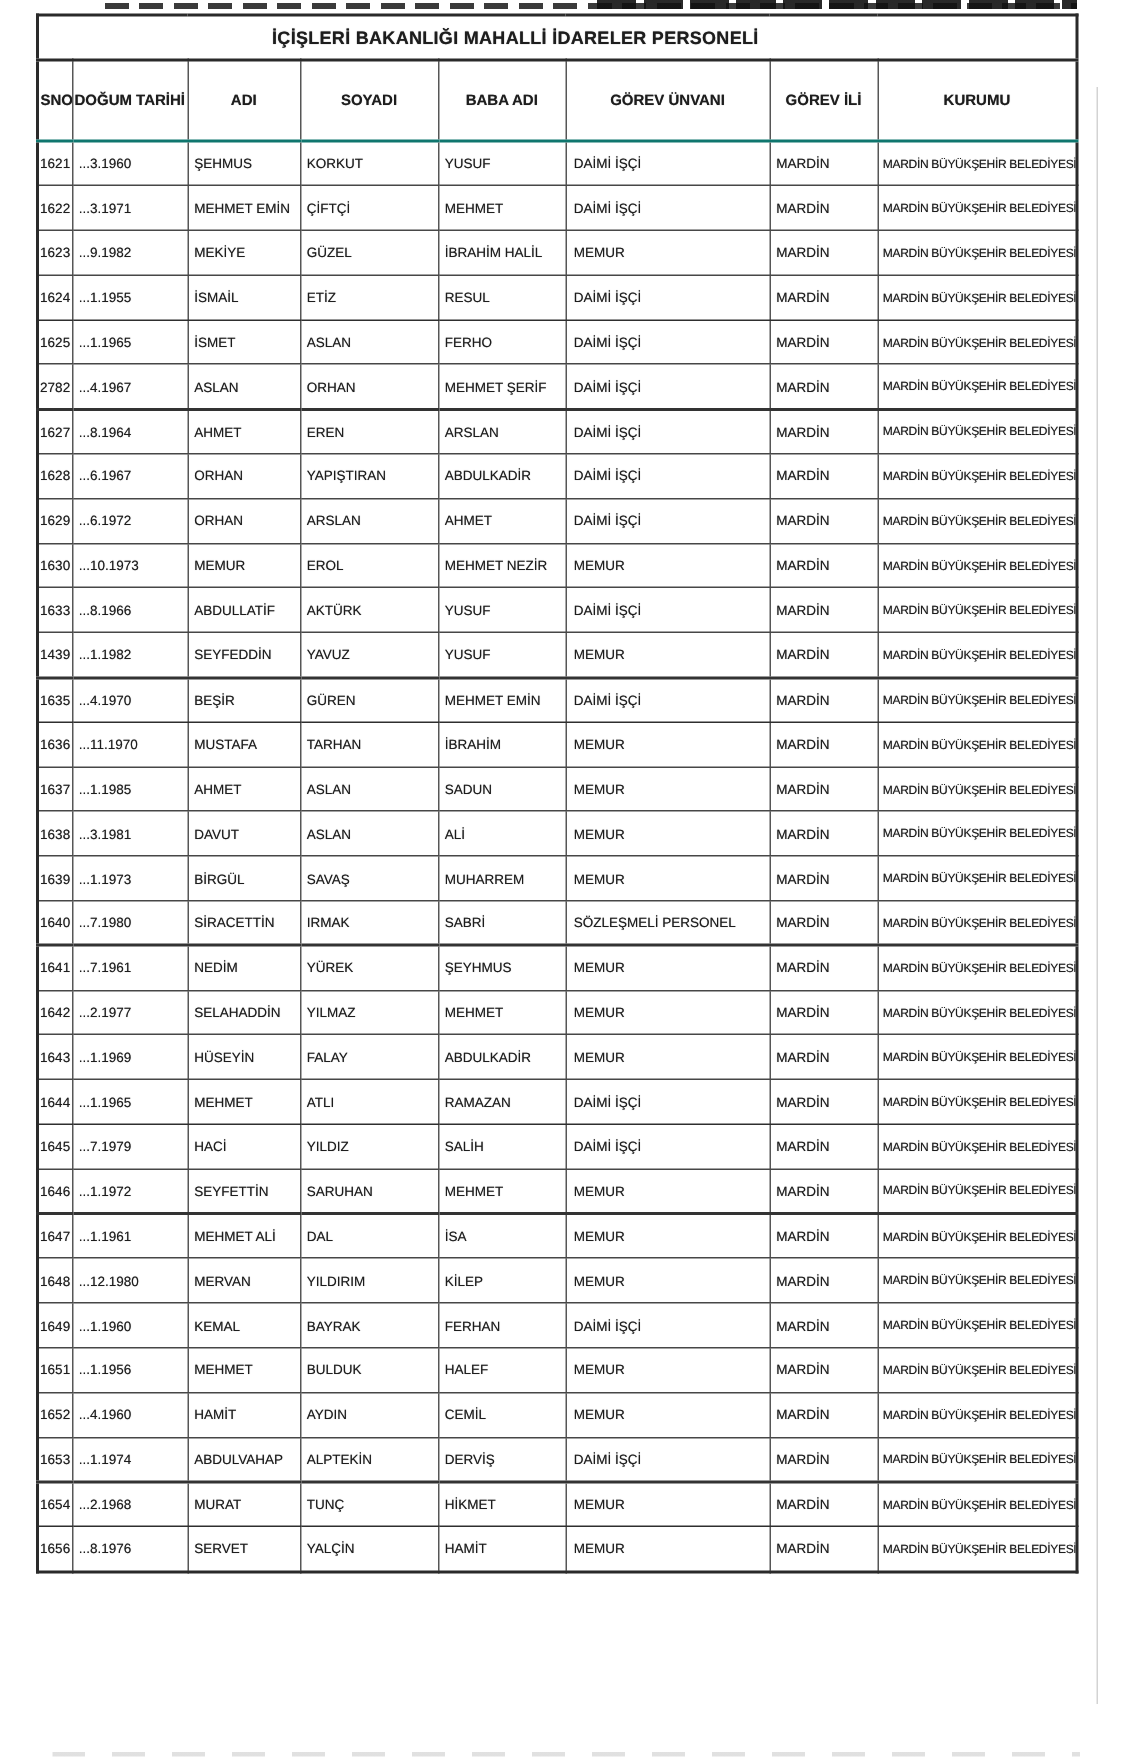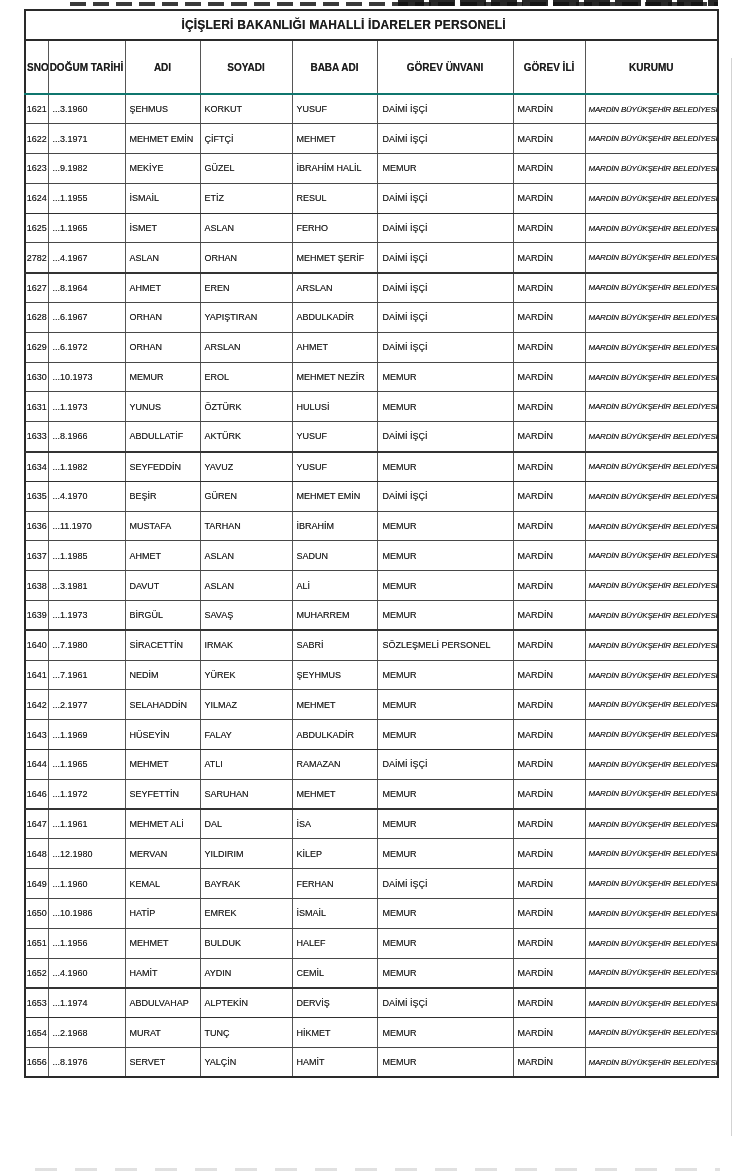--- a/index.html
+++ b/index.html
@@ -58,21 +58,21 @@
   .data-row { height: 29.8px; }
   .data-row td {
     font-size: 9px;
     padding: 0 1px 0 4px;
     vertical-align: middle;
     text-shadow: 0 0 0.5px rgba(0,0,0,0.55);
   }
   .data-row:nth-child(6n) td { border-bottom-width: 2px; border-bottom-color: #333; }
   .data-row:nth-child(9n+4) td { border-bottom-color: #2e2e2e; }
   td.c-sno { text-align: center; padding: 0; }
-  td.c-kurumu { font-size: 8px; letter-spacing: -0.2px; padding-left: 3px; font-style: italic; }
+  td.c-kurumu { font-size: 8px; letter-spacing: -0.2px; padding-left: 3px; }
   td.c-unvan { padding-left: 5px; }
 
   
   .artifact { position: absolute; pointer-events: none; }
   .art-top-band {
     left: 70px; top: 2px; width: 648px; height: 4px;
     background: repeating-linear-gradient(90deg, #181818 0 16px, transparent 16px 23px);
     opacity: 0.85;
   }
   .art-top-heavy {
@@ -221,41 +221,31 @@
       <td class="c-sno">1630</td>
       <td class="c-dob">...10.1973</td>
       <td class="c-adi">MEMUR</td>
       <td class="c-soyadi">EROL</td>
       <td class="c-baba">MEHMET NEZİR</td>
       <td class="c-unvan">MEMUR</td>
       <td class="c-il">MARDİN</td>
       <td class="c-kurumu">MARDİN BÜYÜKŞEHİR BELEDİYESİ</td>
     </tr>
         <tr class="data-row">
-      <td class="c-sno">1631</td>
-      <td class="c-dob">...1.1973</td>
-      <td class="c-adi">YUNUS</td>
-      <td class="c-soyadi">ÖZTÜRK</td>
-      <td class="c-baba">HULUSİ</td>
-      <td class="c-unvan">MEMUR</td>
-      <td class="c-il">MARDİN</td>
-      <td class="c-kurumu">MARDİN BÜYÜKŞEHİR BELEDİYESİ</td>
-    </tr>
-        <tr class="data-row">
       <td class="c-sno">1633</td>
       <td class="c-dob">...8.1966</td>
       <td class="c-adi">ABDULLATİF</td>
       <td class="c-soyadi">AKTÜRK</td>
       <td class="c-baba">YUSUF</td>
       <td class="c-unvan">DAİMİ İŞÇİ</td>
       <td class="c-il">MARDİN</td>
       <td class="c-kurumu">MARDİN BÜYÜKŞEHİR BELEDİYESİ</td>
     </tr>
         <tr class="data-row">
-      <td class="c-sno">1634</td>
+      <td class="c-sno">1439</td>
       <td class="c-dob">...1.1982</td>
       <td class="c-adi">SEYFEDDİN</td>
       <td class="c-soyadi">YAVUZ</td>
       <td class="c-baba">YUSUF</td>
       <td class="c-unvan">MEMUR</td>
       <td class="c-il">MARDİN</td>
       <td class="c-kurumu">MARDİN BÜYÜKŞEHİR BELEDİYESİ</td>
     </tr>
         <tr class="data-row">
       <td class="c-sno">1635</td>
@@ -351,20 +341,30 @@
       <td class="c-sno">1644</td>
       <td class="c-dob">...1.1965</td>
       <td class="c-adi">MEHMET</td>
       <td class="c-soyadi">ATLI</td>
       <td class="c-baba">RAMAZAN</td>
       <td class="c-unvan">DAİMİ İŞÇİ</td>
       <td class="c-il">MARDİN</td>
       <td class="c-kurumu">MARDİN BÜYÜKŞEHİR BELEDİYESİ</td>
     </tr>
         <tr class="data-row">
+      <td class="c-sno">1645</td>
+      <td class="c-dob">...7.1979</td>
+      <td class="c-adi">HACİ</td>
+      <td class="c-soyadi">YILDIZ</td>
+      <td class="c-baba">SALİH</td>
+      <td class="c-unvan">DAİMİ İŞÇİ</td>
+      <td class="c-il">MARDİN</td>
+      <td class="c-kurumu">MARDİN BÜYÜKŞEHİR BELEDİYESİ</td>
+    </tr>
+        <tr class="data-row">
       <td class="c-sno">1646</td>
       <td class="c-dob">...1.1972</td>
       <td class="c-adi">SEYFETTİN</td>
       <td class="c-soyadi">SARUHAN</td>
       <td class="c-baba">MEHMET</td>
       <td class="c-unvan">MEMUR</td>
       <td class="c-il">MARDİN</td>
       <td class="c-kurumu">MARDİN BÜYÜKŞEHİR BELEDİYESİ</td>
     </tr>
         <tr class="data-row">
@@ -391,30 +391,20 @@
       <td class="c-sno">1649</td>
       <td class="c-dob">...1.1960</td>
       <td class="c-adi">KEMAL</td>
       <td class="c-soyadi">BAYRAK</td>
       <td class="c-baba">FERHAN</td>
       <td class="c-unvan">DAİMİ İŞÇİ</td>
       <td class="c-il">MARDİN</td>
       <td class="c-kurumu">MARDİN BÜYÜKŞEHİR BELEDİYESİ</td>
     </tr>
         <tr class="data-row">
-      <td class="c-sno">1650</td>
-      <td class="c-dob">...10.1986</td>
-      <td class="c-adi">HATİP</td>
-      <td class="c-soyadi">EMREK</td>
-      <td class="c-baba">İSMAİL</td>
-      <td class="c-unvan">MEMUR</td>
-      <td class="c-il">MARDİN</td>
-      <td class="c-kurumu">MARDİN BÜYÜKŞEHİR BELEDİYESİ</td>
-    </tr>
-        <tr class="data-row">
       <td class="c-sno">1651</td>
       <td class="c-dob">...1.1956</td>
       <td class="c-adi">MEHMET</td>
       <td class="c-soyadi">BULDUK</td>
       <td class="c-baba">HALEF</td>
       <td class="c-unvan">MEMUR</td>
       <td class="c-il">MARDİN</td>
       <td class="c-kurumu">MARDİN BÜYÜKŞEHİR BELEDİYESİ</td>
     </tr>
         <tr class="data-row">

